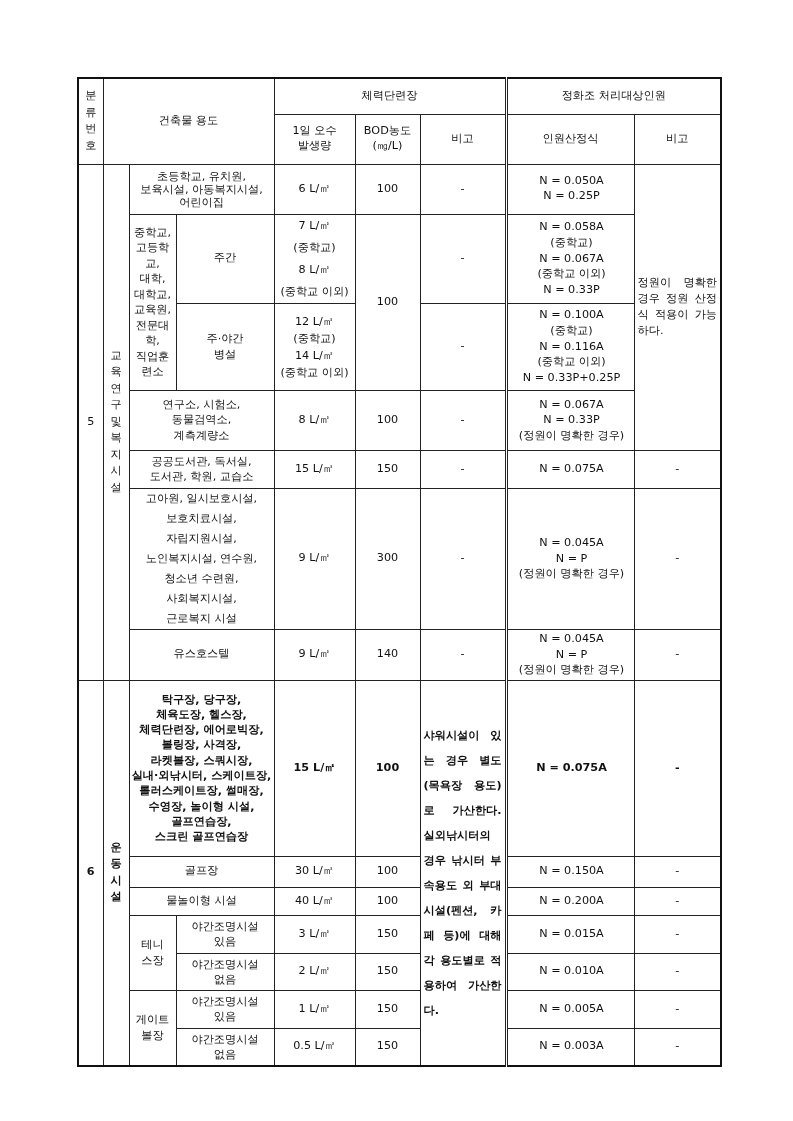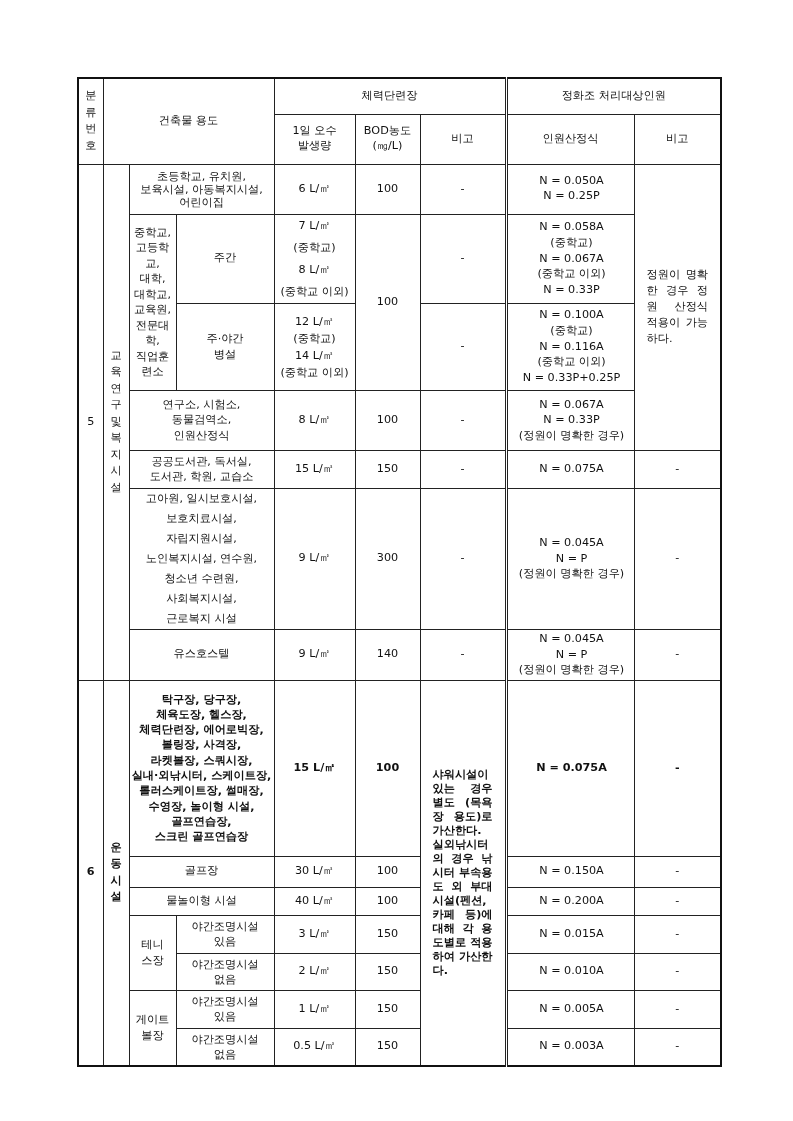--- a/index.html
+++ b/index.html
@@ -10,21 +10,21 @@
     font-size:11.2px; line-height:14.6px;
     border:2px solid #111;
   }
   table.main td { border:1px solid #222; text-align:center; vertical-align:middle; padding:0 2px; overflow:hidden; }
   .hdr-bottom td { border-bottom:3px double #222; }
   .sec-top td { border-top:2px solid #111;font-weight:bold; }
   .dbl-left { border-left:3px double #222 !important;margin-top:20px; }
   .left-text { text-align:center; padding-left:4px !important; }
   .vert { line-height:16.5px; }
   .vert span { display:block; }
-  .just { text-align:justify !important; text-align-last:left; padding:0 12px !important; }
+  .just { text-align:justify !important; text-align-last:left; padding:0 3px !important; }
 </style>
 </head>
 <body>
 
 <table class="main">
   <colgroup>
     <col style="width:25px">
       <col style="width:26px">
       <col style="width:47px">
       <col style="width:98px">
@@ -108,21 +108,21 @@
     <td>-</td>
     <td class="dbl-left left-text" style="white-space:pre-line;line-height:15.8px">N = 0.100A
 (중학교)
 N = 0.116A
 (중학교 이외)
 N = 0.33P+0.25P</td>
   </tr>
   <tr style="height:60px">
     <td colspan="2" style="white-space:pre-line;line-height:15.5px">연구소, 시험소,
 동물검역소,
-인원산정식</td>
+계측계량소</td>
     <td>8 L/㎡</td>
     <td>100</td>
     <td>-</td>
     <td class="dbl-left left-text" style="white-space:pre-line;line-height:15.5px">N = 0.067A
 N = 0.33P
 (정원이 명확한 경우)</td>
   </tr>
   <tr style="height:38px">
     <td colspan="2" style="white-space:pre-line;line-height:15.5px">공공도서관, 독서실,
 도서관, 학원, 교습소</td>
@@ -172,21 +172,21 @@
 체력단련장, 에어로빅장,
 볼링장, 사격장,
 라켓볼장, 스쿼시장,
 실내·외낚시터, 스케이트장,
 롤러스케이트장, 썰매장,
 수영장, 놀이형 시설,
 골프연습장,
 스크린 골프연습장</td>
     <td>15 L/㎡</td>
     <td>100</td>
-    <td rowspan="7" class="just" style="line-height:14px;vertical-align:middle">샤워시설이 있는 경우 별도 (목욕장 용도)로 가산한다. 실외낚시터의 경우 낚시터 부속용도 외 부대시설(펜션, 카페 등)에 대해 각 용도별로 적용하여 가산한다.</td>
+    <td rowspan="7" class="just" style="line-height:25px;vertical-align:middle">샤워시설이 있는 경우 별도 (목욕장 용도)로 가산한다. 실외낚시터의 경우 낚시터 부속용도 외 부대시설(펜션, 카페 등)에 대해 각 용도별로 적용하여 가산한다.</td>
     <td class="dbl-left left-text">N = 0.075A</td>
     <td>-</td>
   </tr>
   <tr style="height:31px">
     <td colspan="2">골프장</td>
     <td>30 L/㎡</td>
     <td>100</td>
     <td class="dbl-left left-text">N = 0.150A</td>
     <td>-</td>
   </tr>

